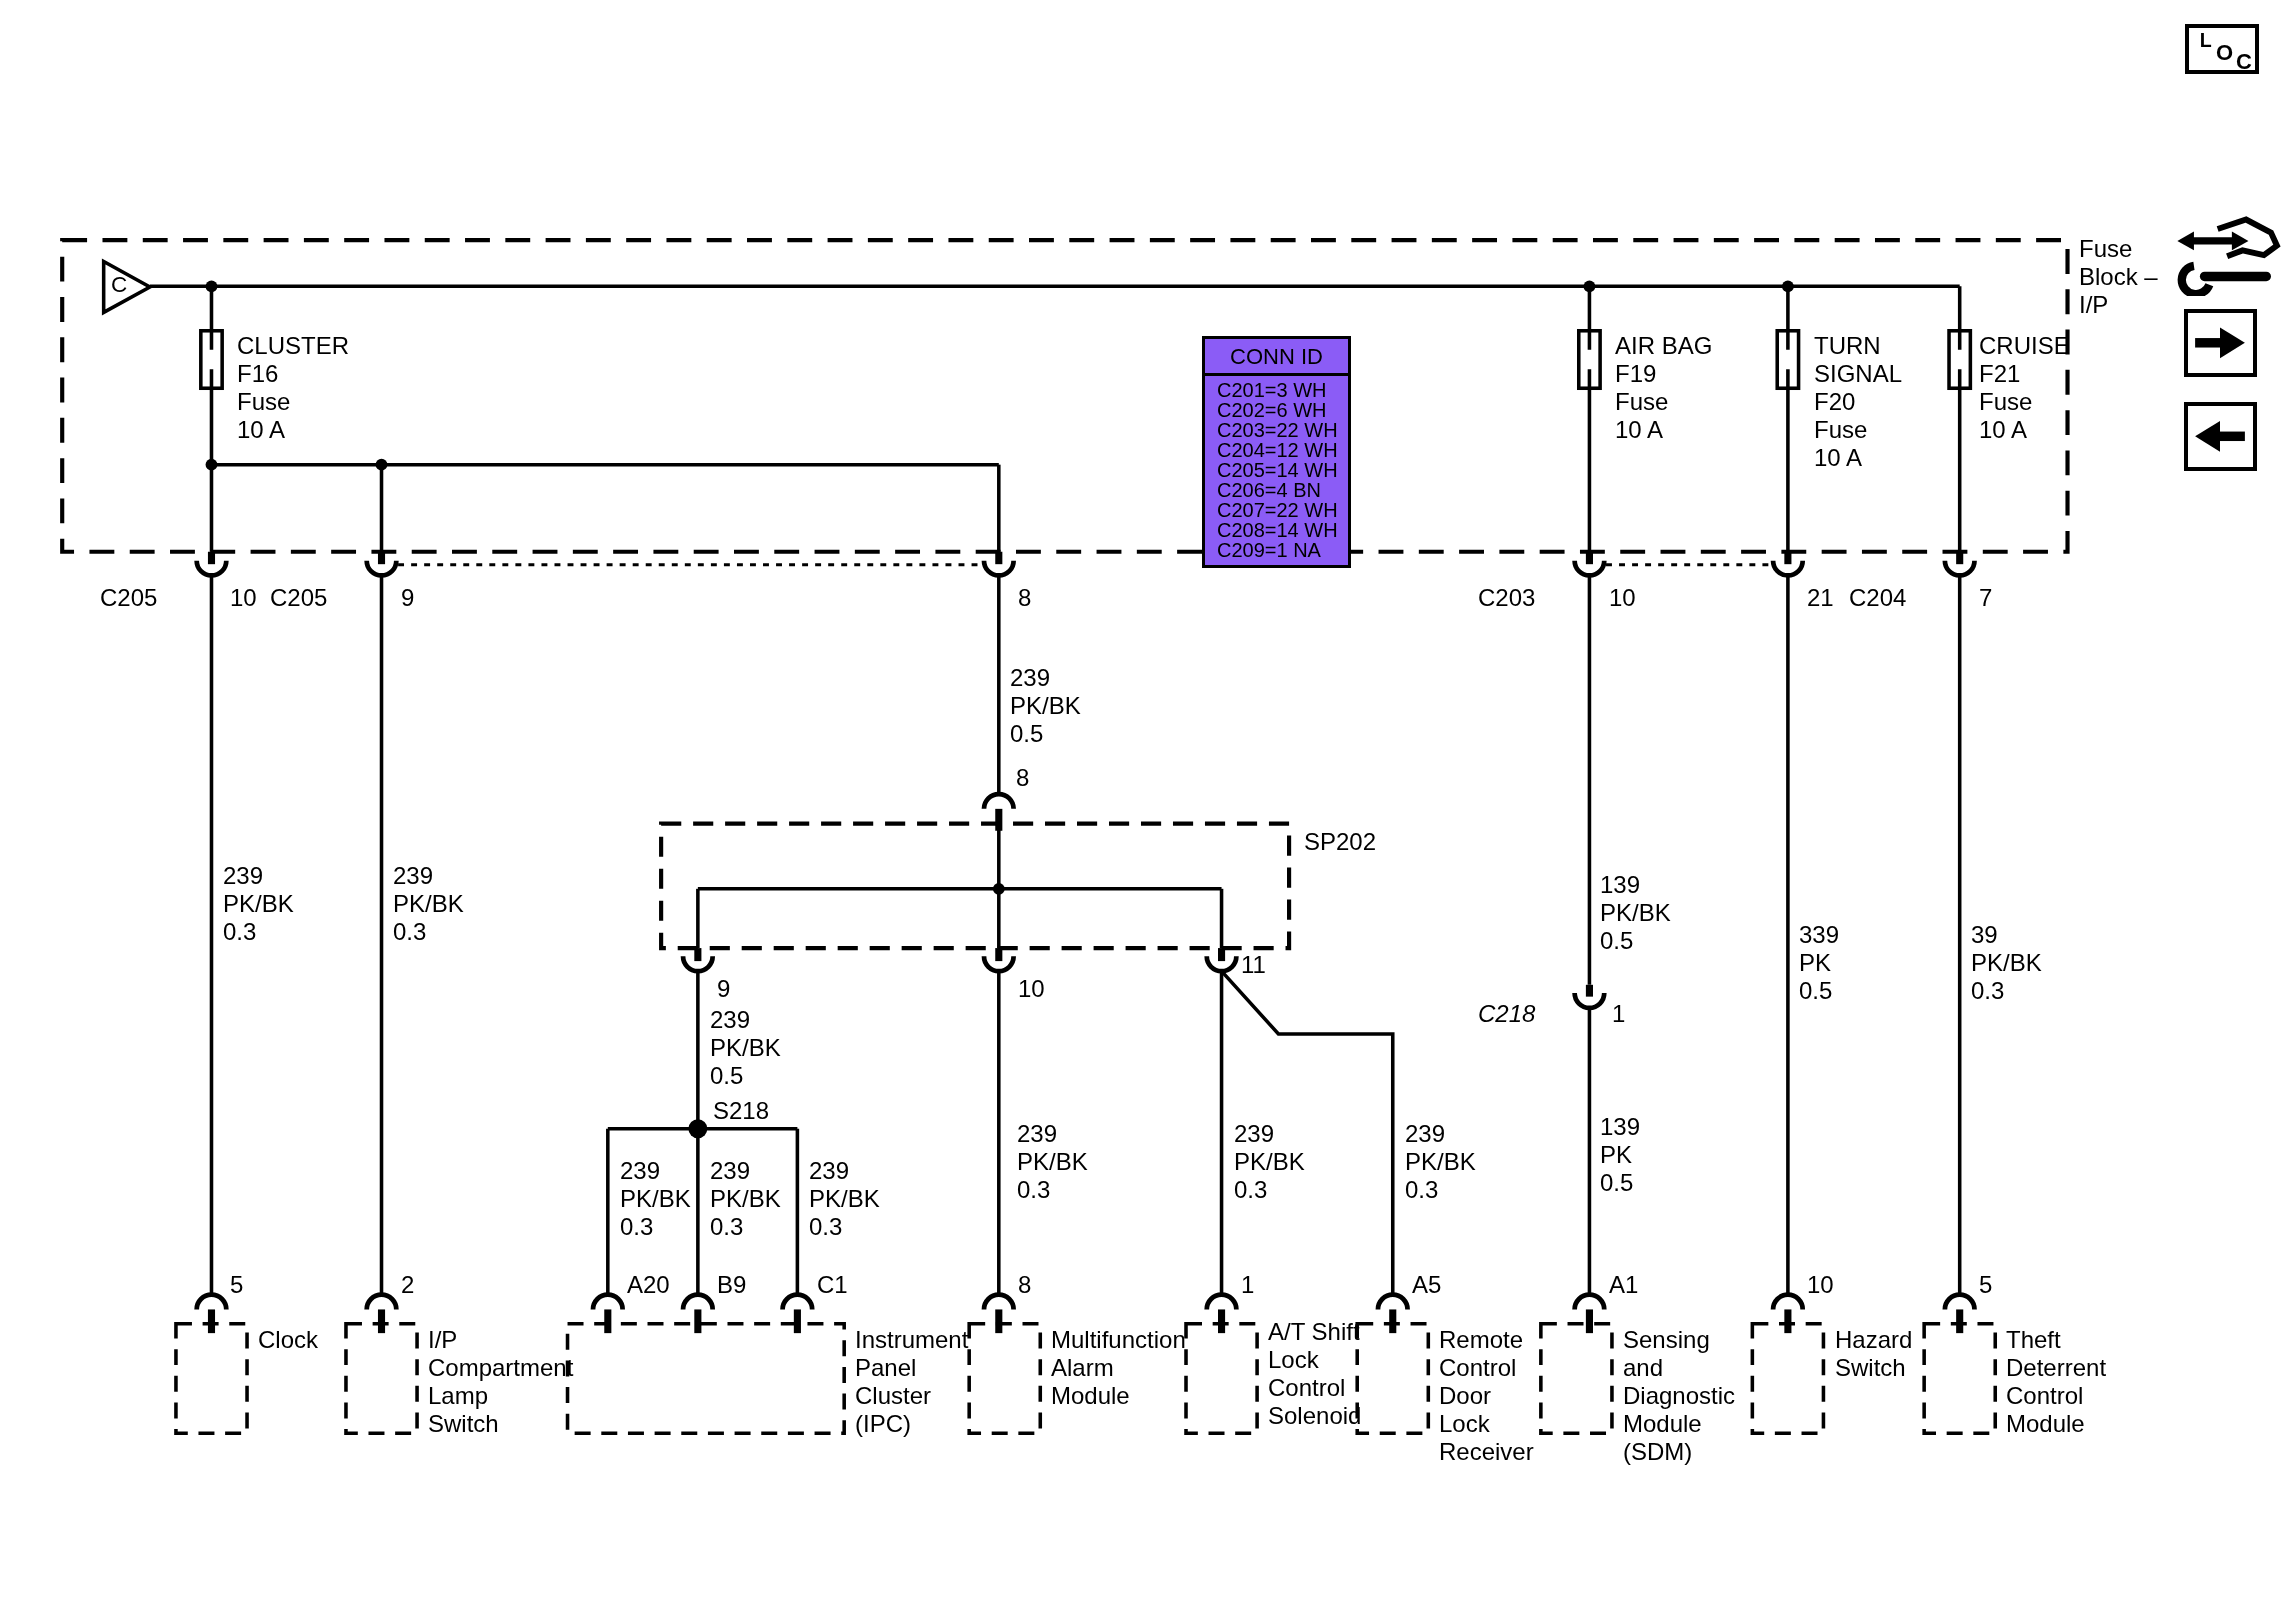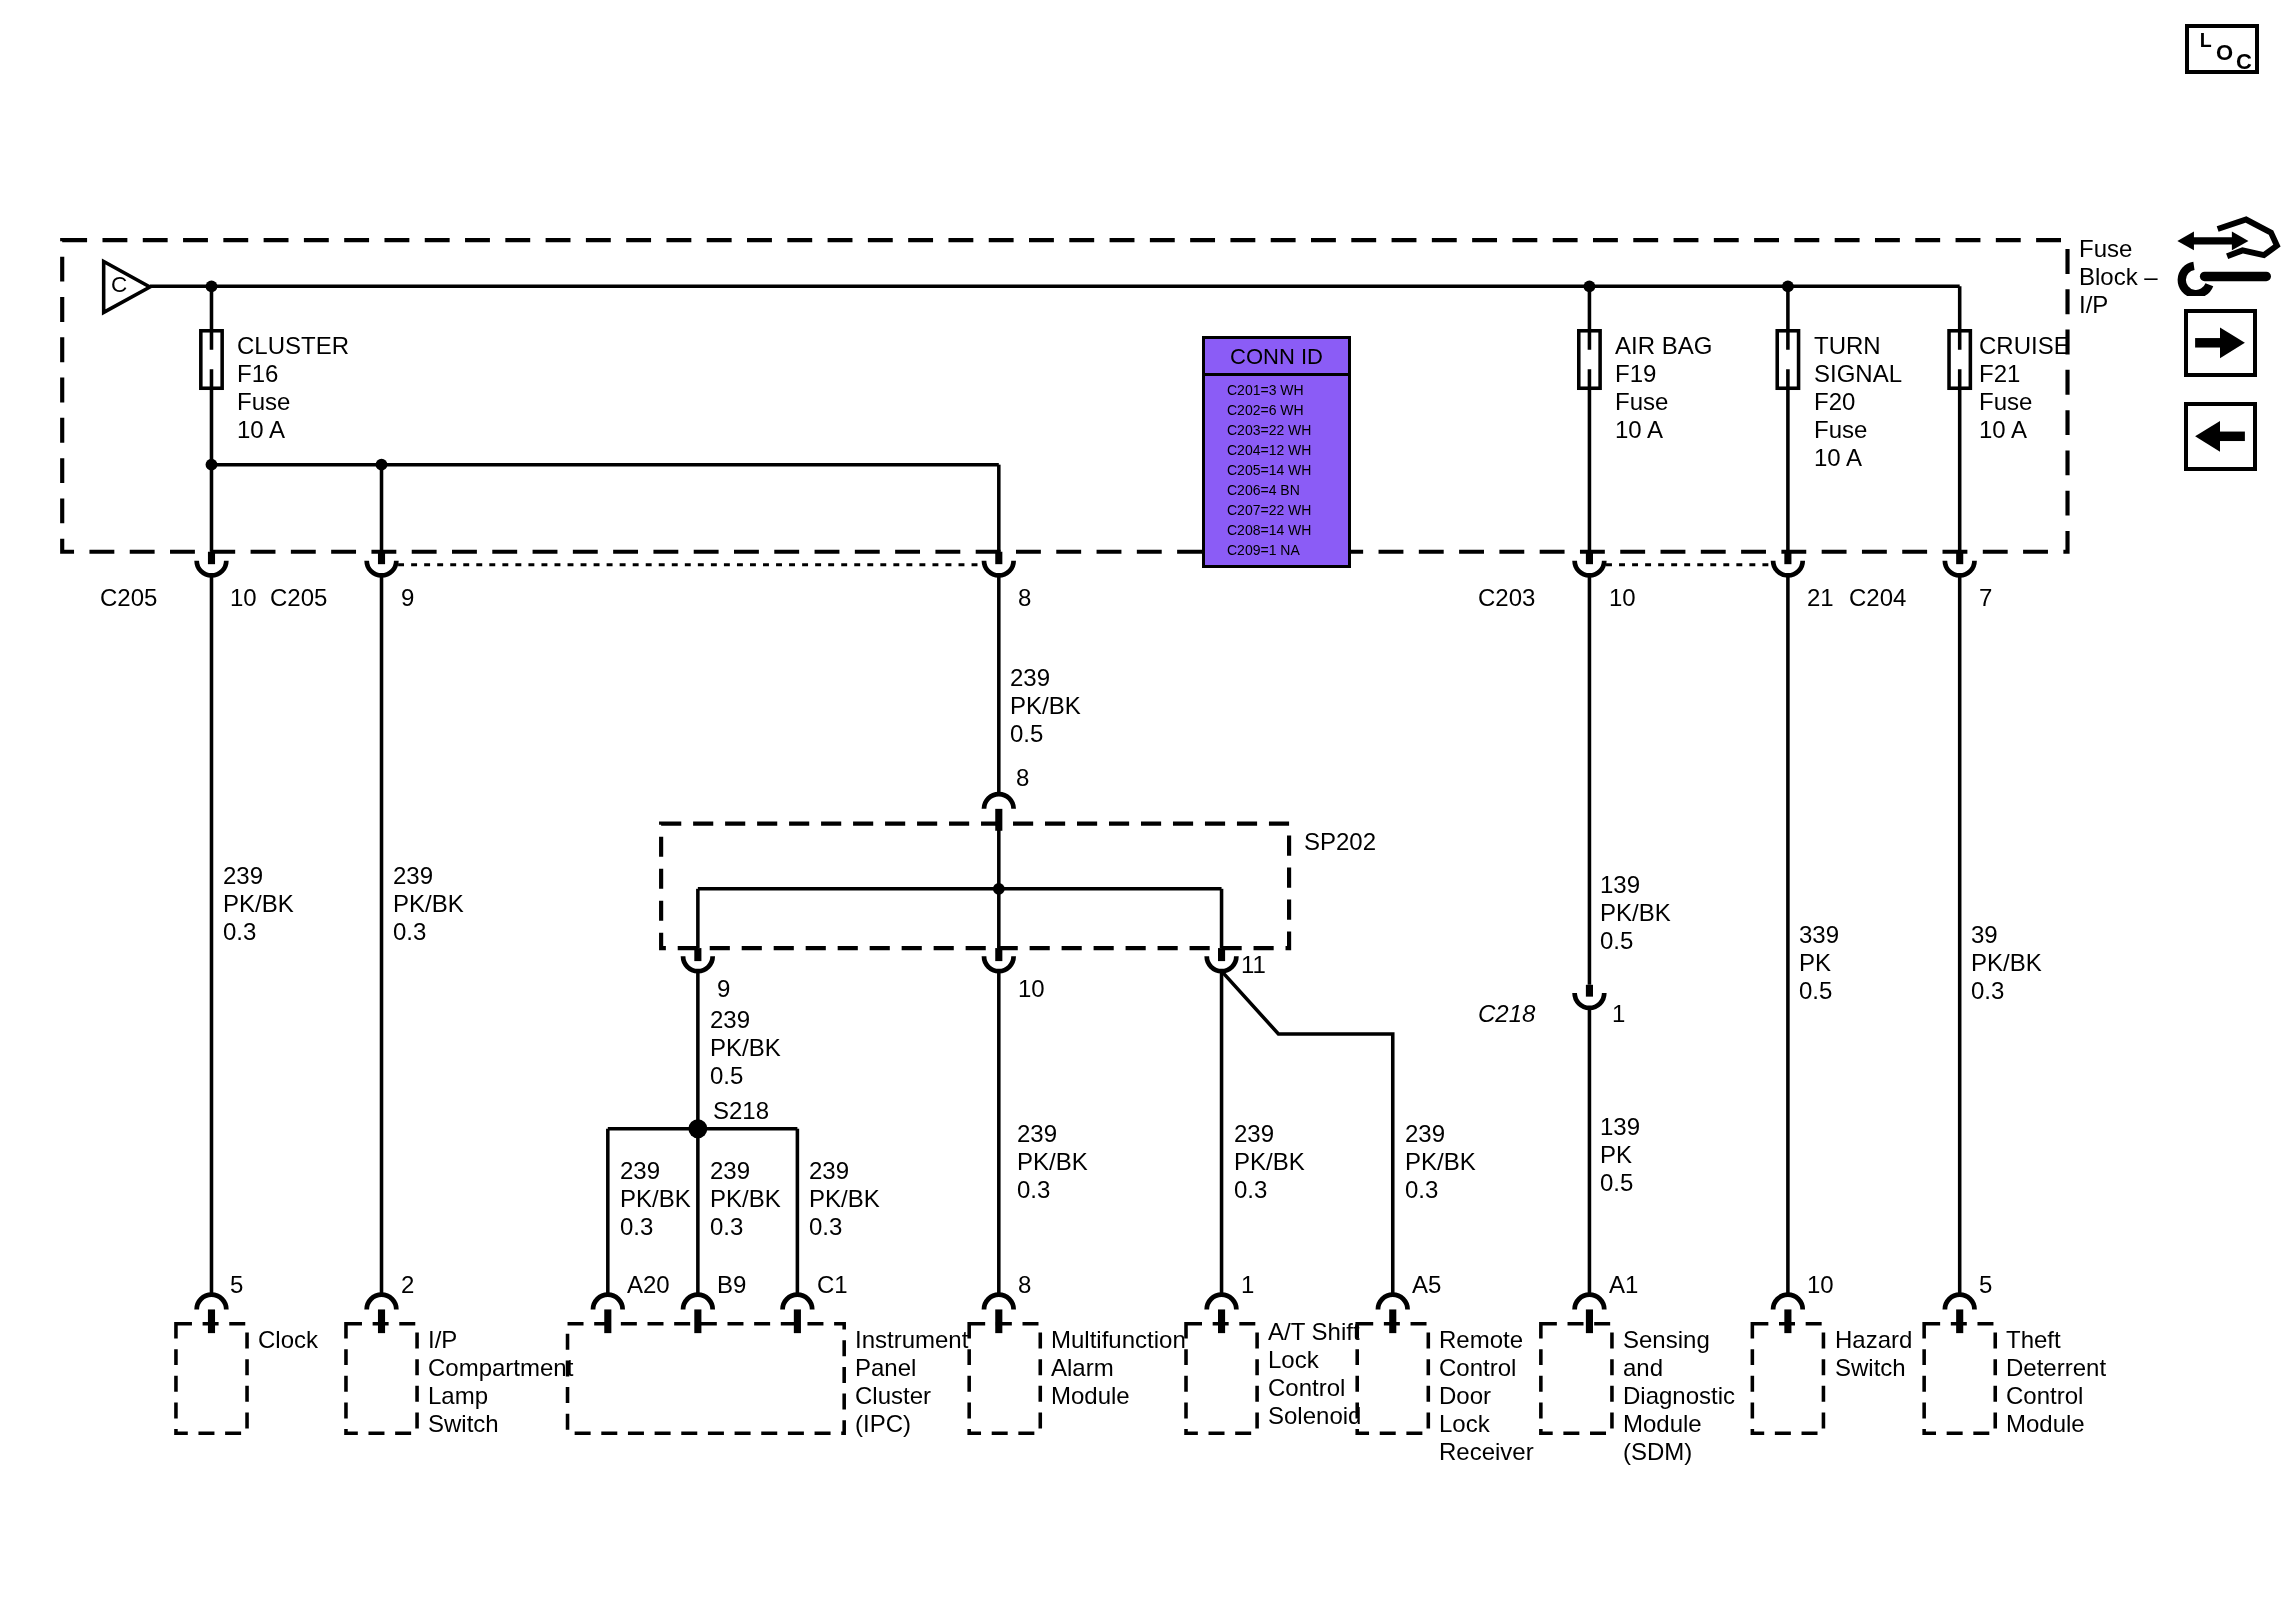--- a/index.html
+++ b/index.html
@@ -3,21 +3,21 @@
 <meta charset="utf-8">
 <style>
   html,body{margin:0;padding:0;background:#fff;}
   .canvas{position:relative;width:2295px;height:1610px;background:#fff;overflow:hidden;
           font-family:"Liberation Sans", sans-serif;color:#000;}
   .geom{position:absolute;left:0;top:0;}
   .lbl{position:absolute;font-size:24px;line-height:28px;white-space:pre-line;color:#000;}
   .lbl.r{text-align:left;}
   .connid{position:absolute;left:1202px;top:305px;width:143px;border:3.6px solid #000;background:#8b5cf6;margin-top:31px;}
   .connid .hdr{font-size:22px;text-align:center;padding:4.7px 0 3.6px 0;border-bottom:3.6px solid #000;}
-  .connid .row{font-size:14px;line-height:20px;padding-left:22px;}
+  .connid .row{font-size:20px;line-height:20px;padding-left:12px;}
   .connid .rows{padding:3.6px 0 4.7px 0;}
   .btn{position:absolute;border:4.7px solid #000;background:#fff;box-sizing:border-box;}
   .btn svg{display:block;}
   .loc{position:absolute;left:2185px;top:24px;width:74px;height:50px;border:4.1px solid #000;
        background:#fff;box-sizing:border-box;}
   .loc span{position:absolute;font-size:19.6px;font-weight:bold;}
   .loc .l1{left:10.7px;top:1.2px;}
   .loc .l2{left:27px;top:12px;font-size:22px;}
   .loc .l3{left:47px;top:21.3px;font-size:22px;}
 </style>

